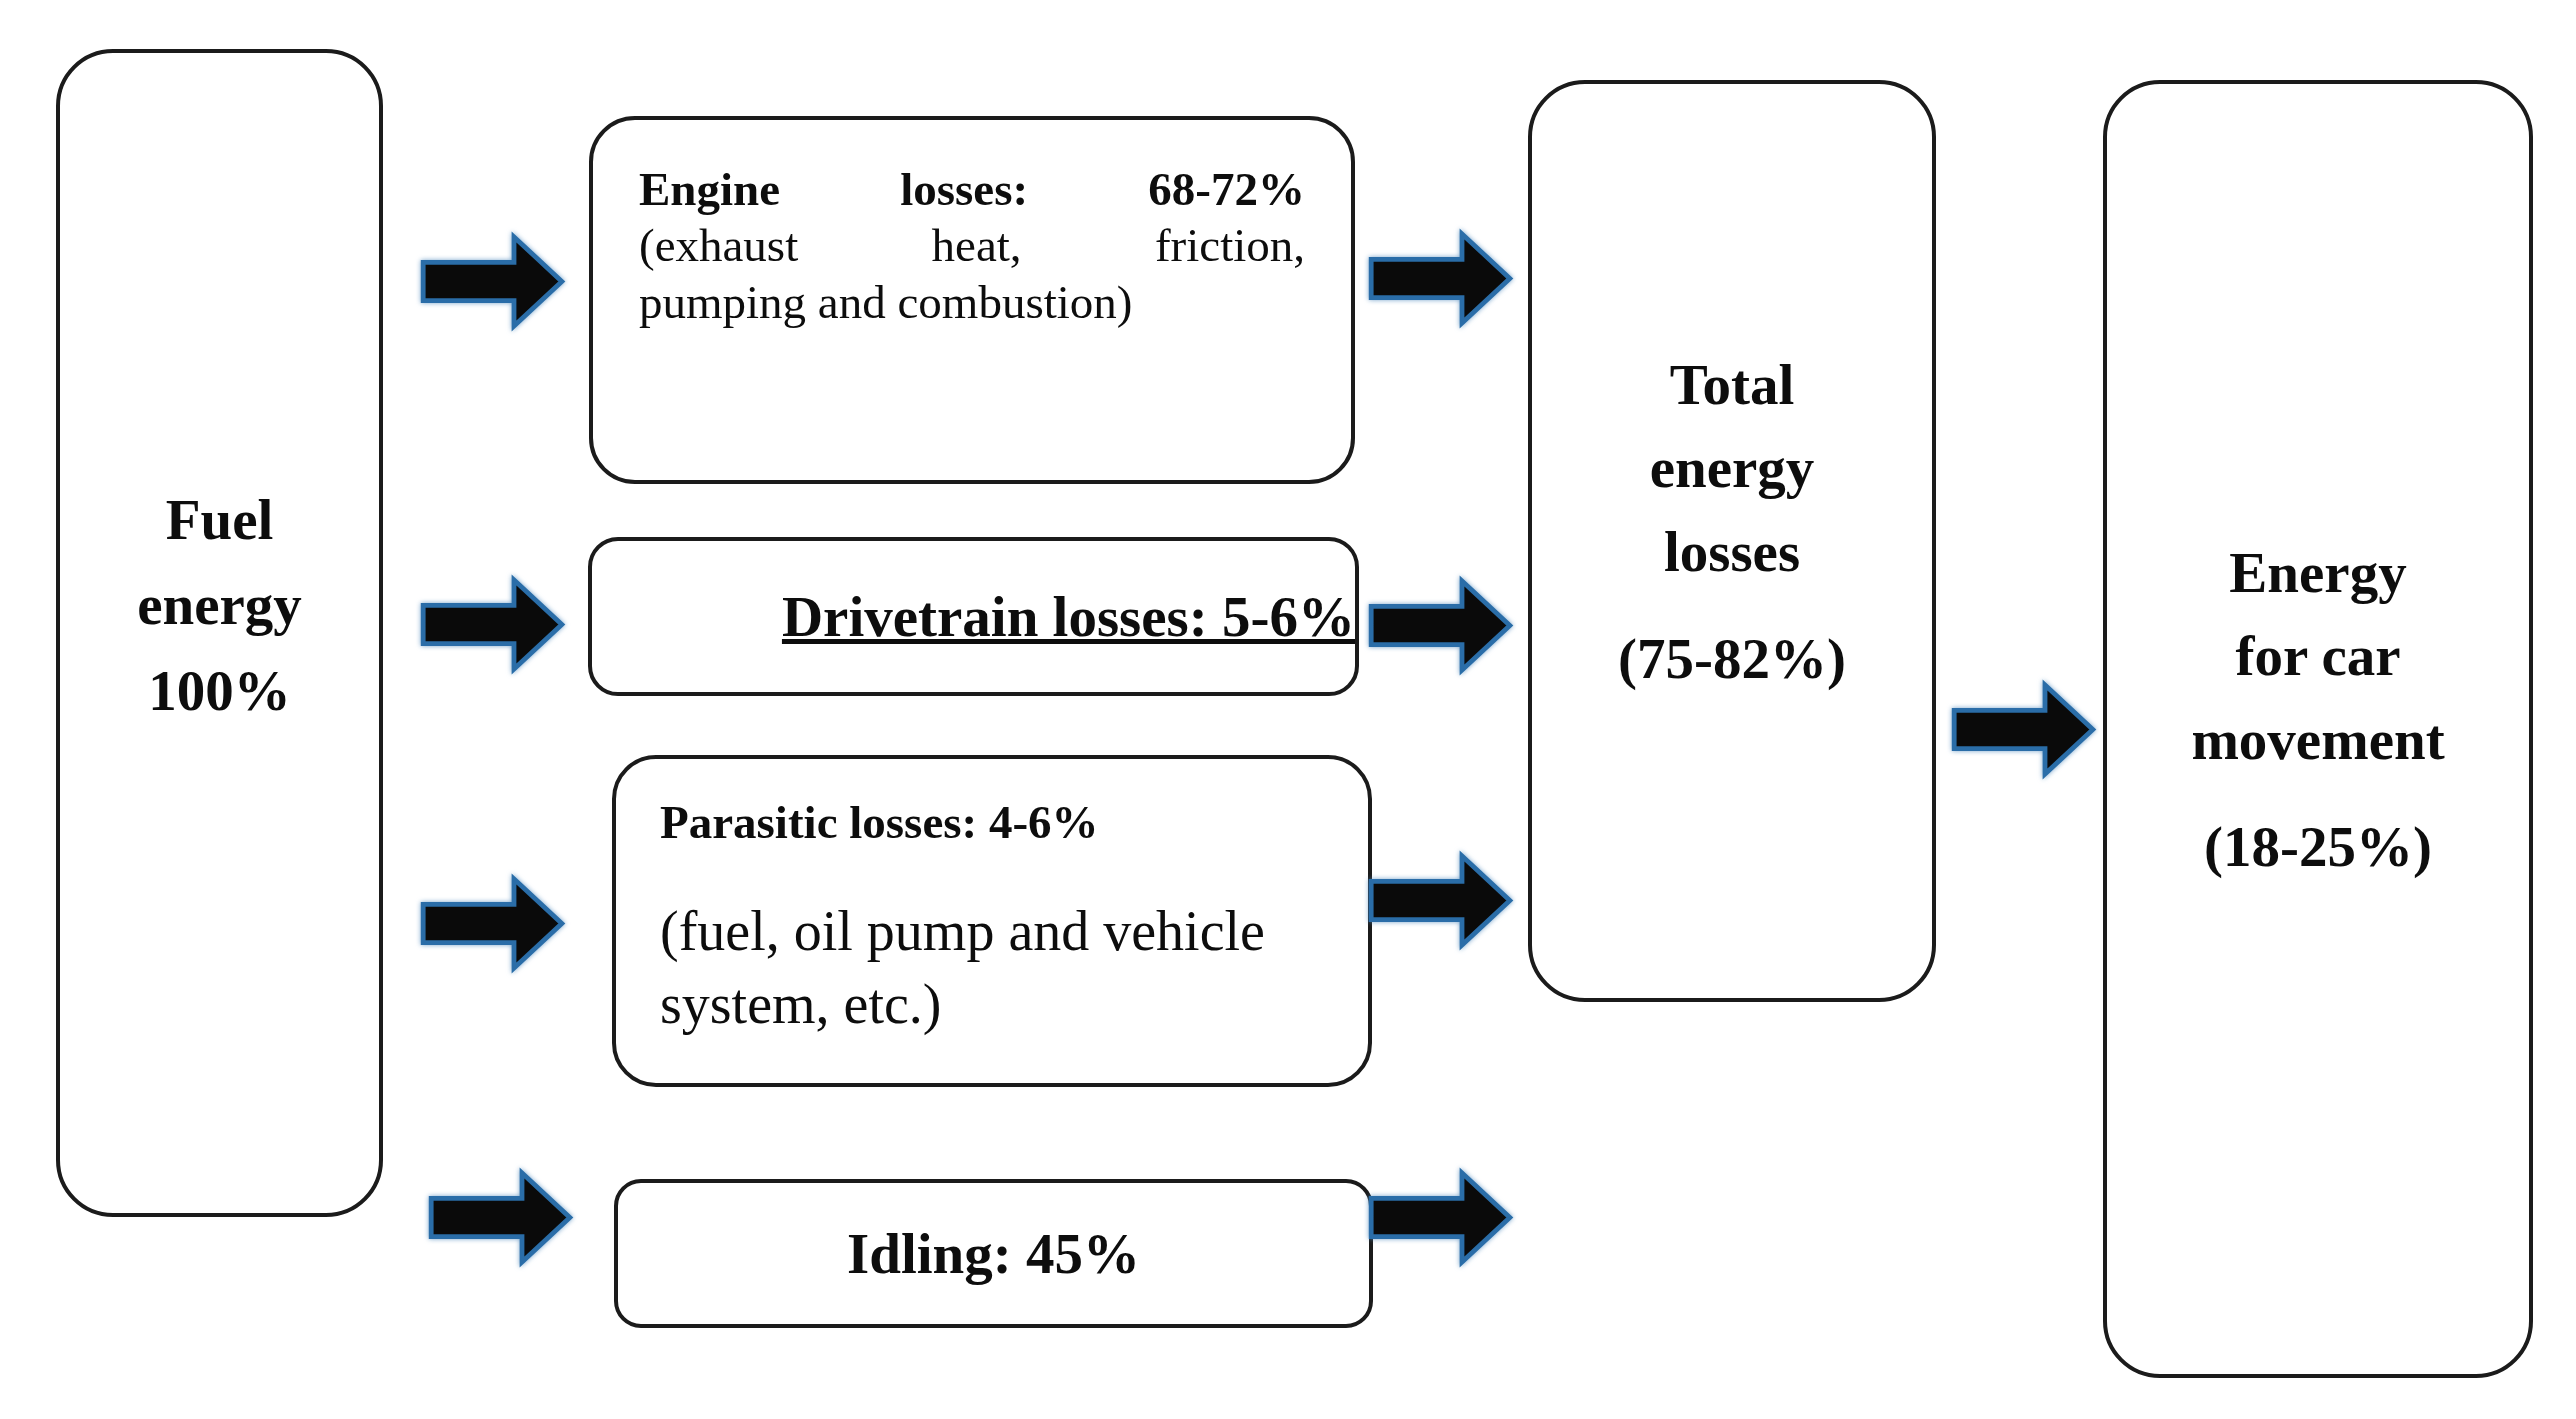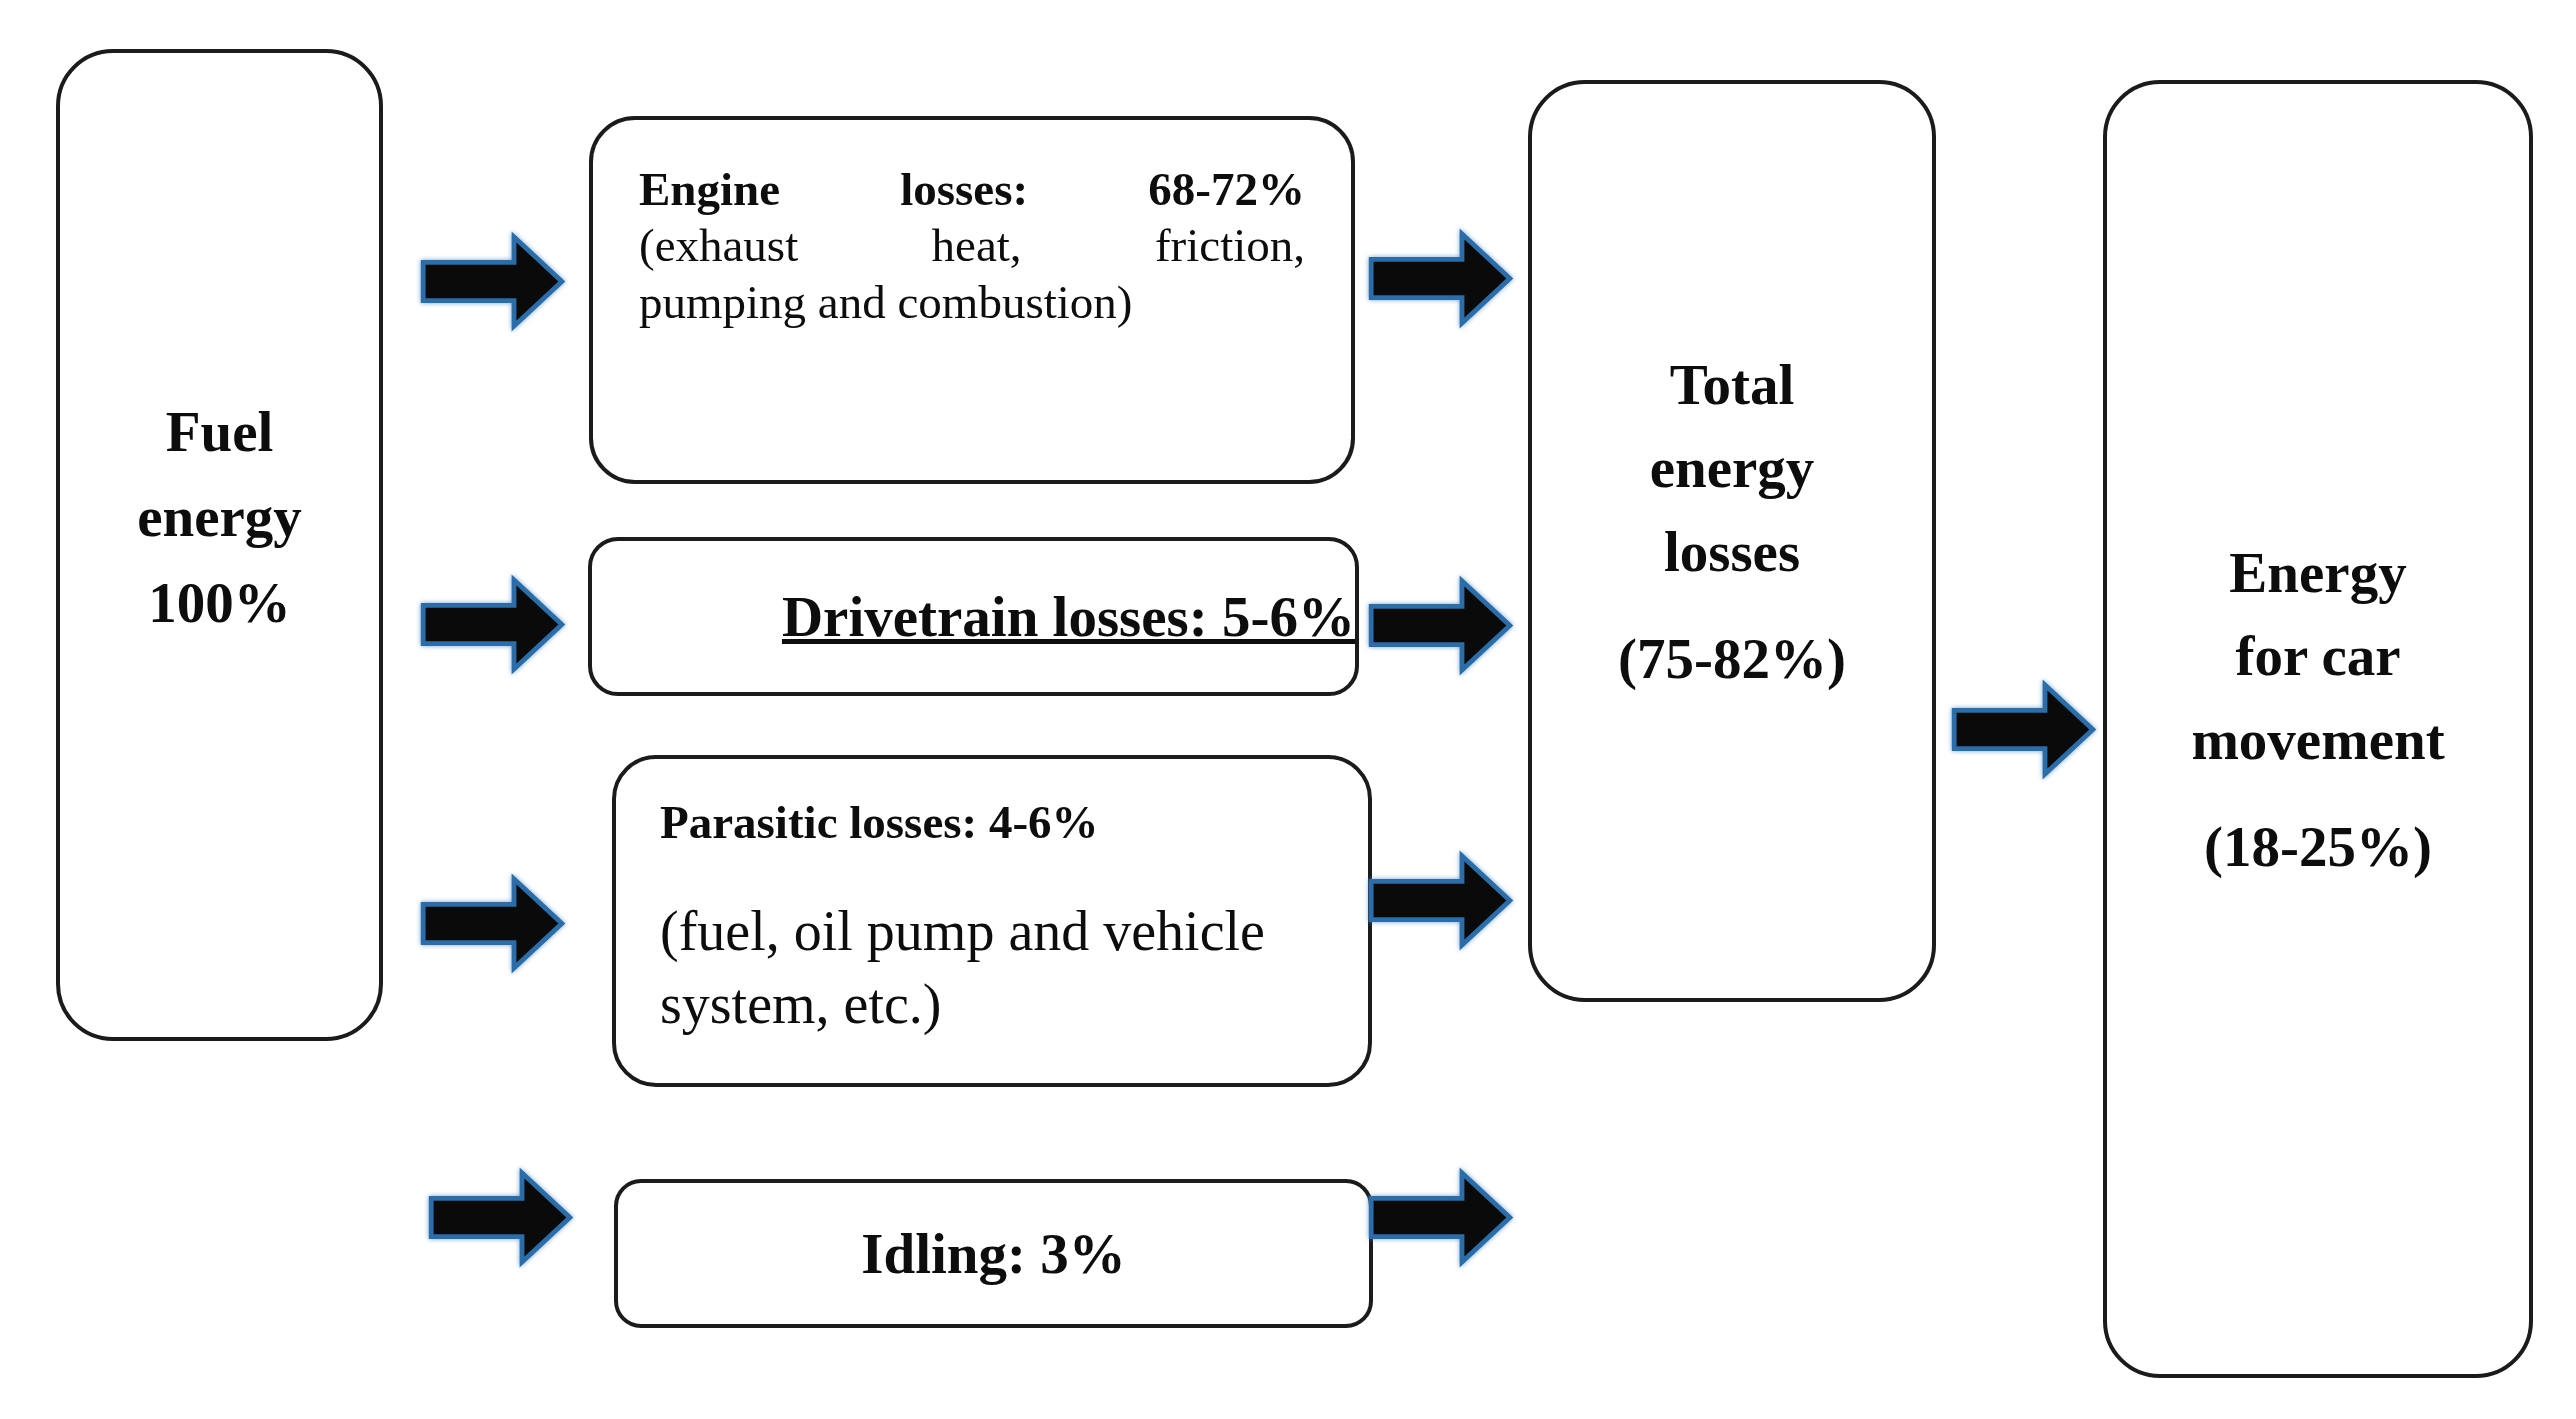--- a/index.html
+++ b/index.html
@@ -19,21 +19,21 @@
     color:var(--text);
   }
   .box{
     position:absolute;
     background:var(--bg);
     border:4px solid var(--border);
     box-sizing:border-box;
   }
   
   #fuel-box{
-    left:56px;top:49px;width:327px;height:992px;border-radius:57px;
+    left:56px;top:49px;width:327px;height:1168px;border-radius:57px;
     display:flex;align-items:center;justify-content:center;
     padding-bottom:56px;
   }
   .stack-label{
     font-size:57px;font-weight:bold;line-height:1.5;
     text-align:center;white-space:pre-line;
   }
   
   #engine-box{
     left:589px;top:116px;width:766px;height:368px;border-radius:46px;
@@ -136,21 +136,21 @@
 
   <div class="box" id="parasitic-box">
     <div class="para-title">Parasitic losses: 4-6%</div>
     <div class="para-desc">
       <div class="desc-line">(fuel, oil pump and vehicle</div>
       <div class="desc-line">system, etc.)</div>
     </div>
   </div>
 
   <div class="box" id="idling-box">
-    <div class="row-title">Idling: 3%</div>
+    <div class="row-title">Idling: 45%</div>
   </div>
 
   <div class="arrow" id="arrow-r1">
     <svg viewBox="0 0 182 124">
         <polygon points="4,38 118,38 118,6 178,62 118,118 118,86 4,86"></polygon>
       </svg>
   </div>
   <div class="arrow" id="arrow-r2">
     <svg viewBox="0 0 182 124">
         <polygon points="4,38 118,38 118,6 178,62 118,118 118,86 4,86"></polygon>

